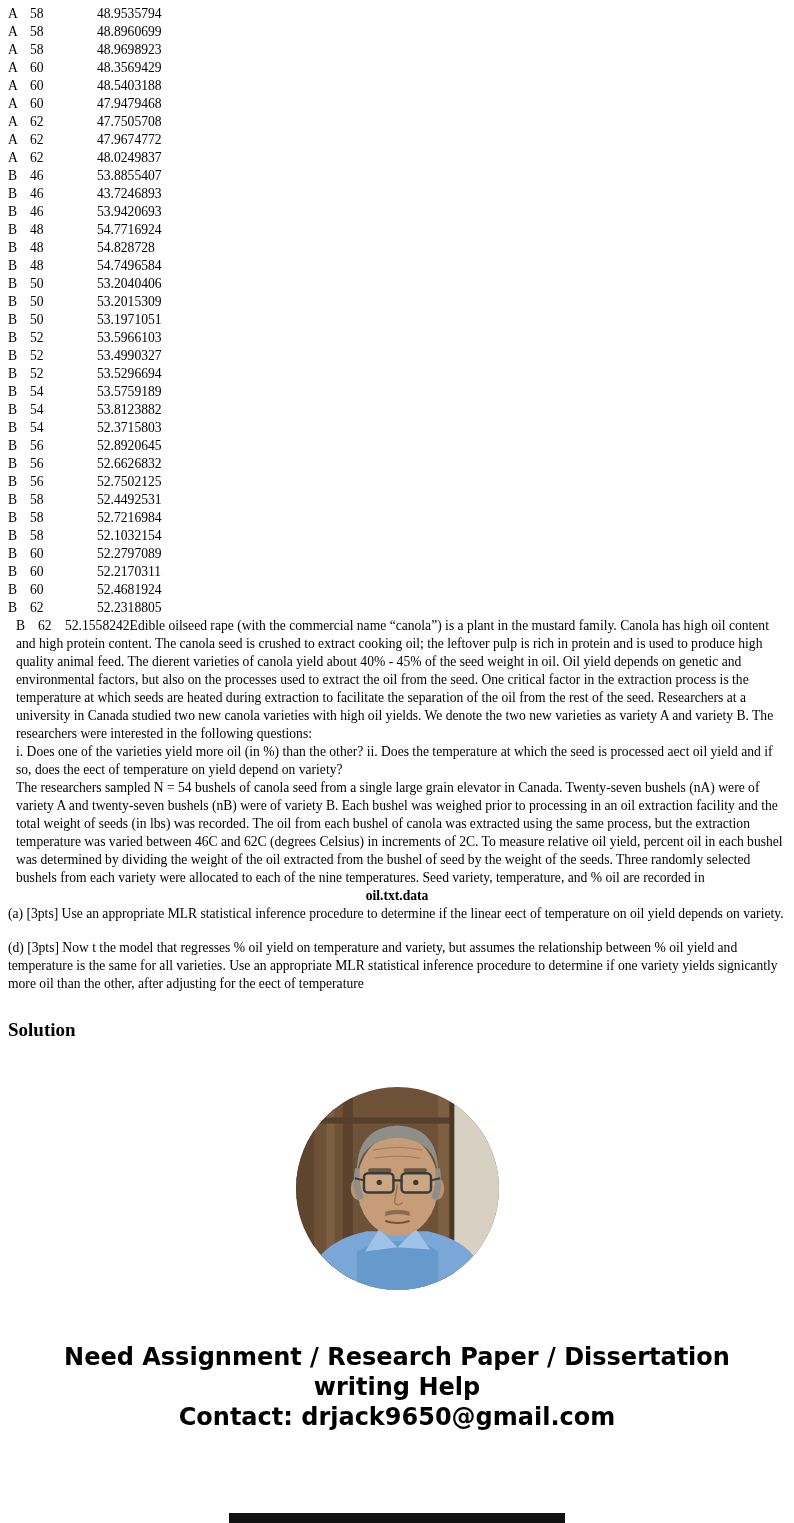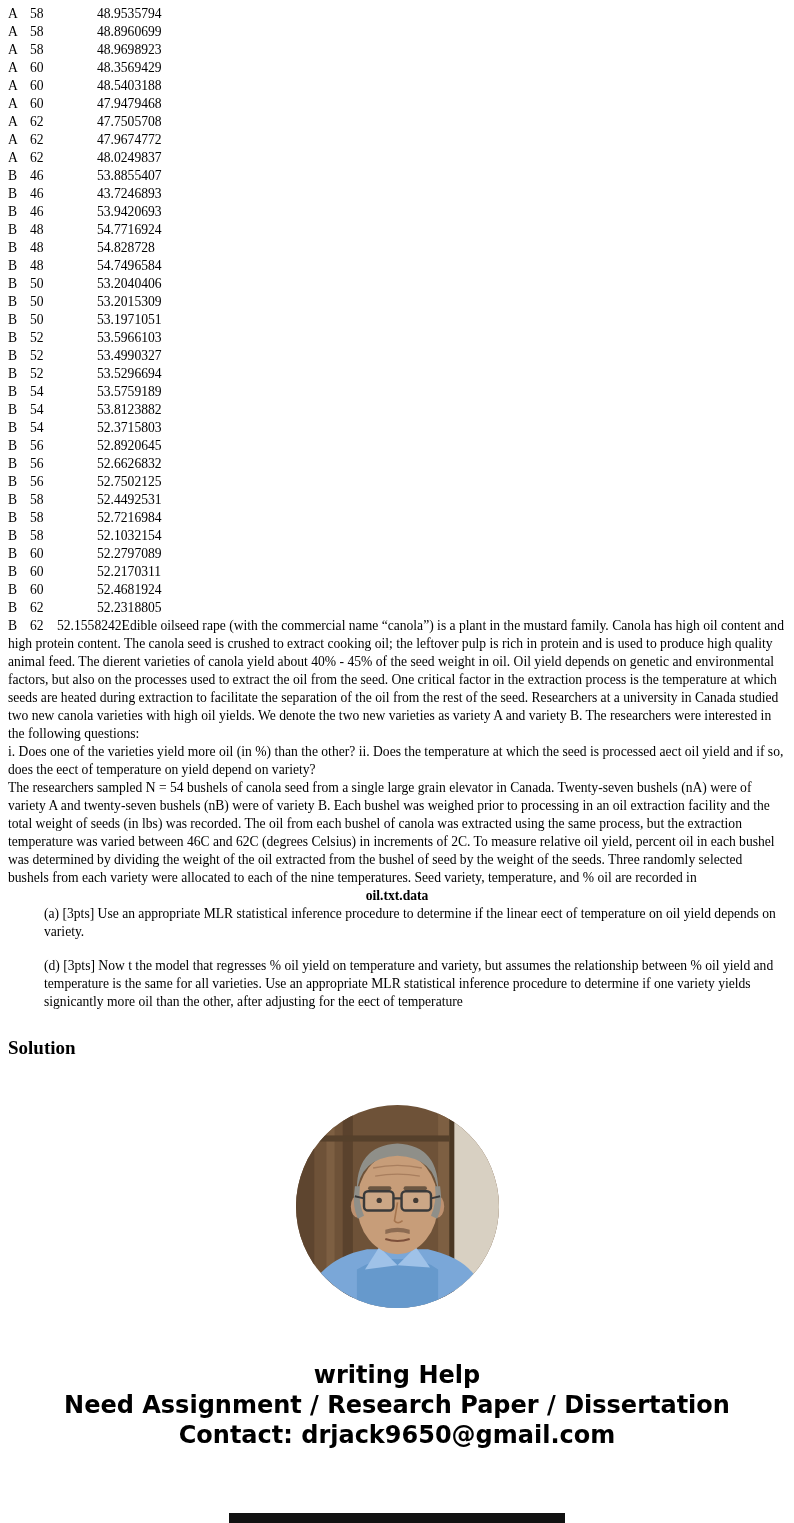--- a/index.html
+++ b/index.html
@@ -11,23 +11,23 @@
     height: 1523px;
     overflow: hidden;
     padding: 5px 8px 0 8px;
     background: #fff;
   }
   .data-table { }
   .data-row { font-size: 13.6px; line-height: 18px; white-space: nowrap; }
   .c-var  { display: inline-block; width: 22px; }
   .c-temp { display: inline-block; width: 27px; }
   .c-oil  { display: inline-block; margin-left: 40px; }
-  .para { font-size: 13.6px; line-height: 18px; }
+  .para { font-size: 13.6px; line-height: 18px; margin-left: 8px; }
   .datafile { font-size: 13.6px; line-height: 18px; font-weight: bold; text-align: center; }
-  .part { font-size: 13.6px; line-height: 18px; margin-left: 36px; }
+  .part { font-size: 13.6px; line-height: 18px; }
   .part-d { margin-top: 16px; }
   .solution-heading {
     margin-top: 28px;
     font-size: 19px;
     font-weight: bold;
     line-height: 18px;
   }
   .photo-wrap {
     margin: 48px auto 0 auto;
     width: 203px;
@@ -160,20 +160,20 @@
         <path d="M100 96 L97 114 Q100 118 105 114" stroke="#a5754f" stroke-width="1.6" fill="none"></path>
 
         <path d="M88 123 Q100 119 112 123 L112 127 Q100 123 88 127 Z" fill="#8c6b52"></path>
 
         <path d="M88 132 Q100 136 112 132" stroke="#7c4f3a" stroke-width="2" fill="none"></path>
       </g>
     </svg>
   </div>
 
   <div class="banner">
+    <div>Need Assignment / Research Paper / Dissertation</div>
     <div>writing Help</div>
-    <div>Need Assignment / Research Paper / Dissertation</div>
     <div>Contact: drjack9650@gmail.com</div>
   </div>
 
   <div class="bottom-bar"></div>
 
 </div>
 
 </body></html>

